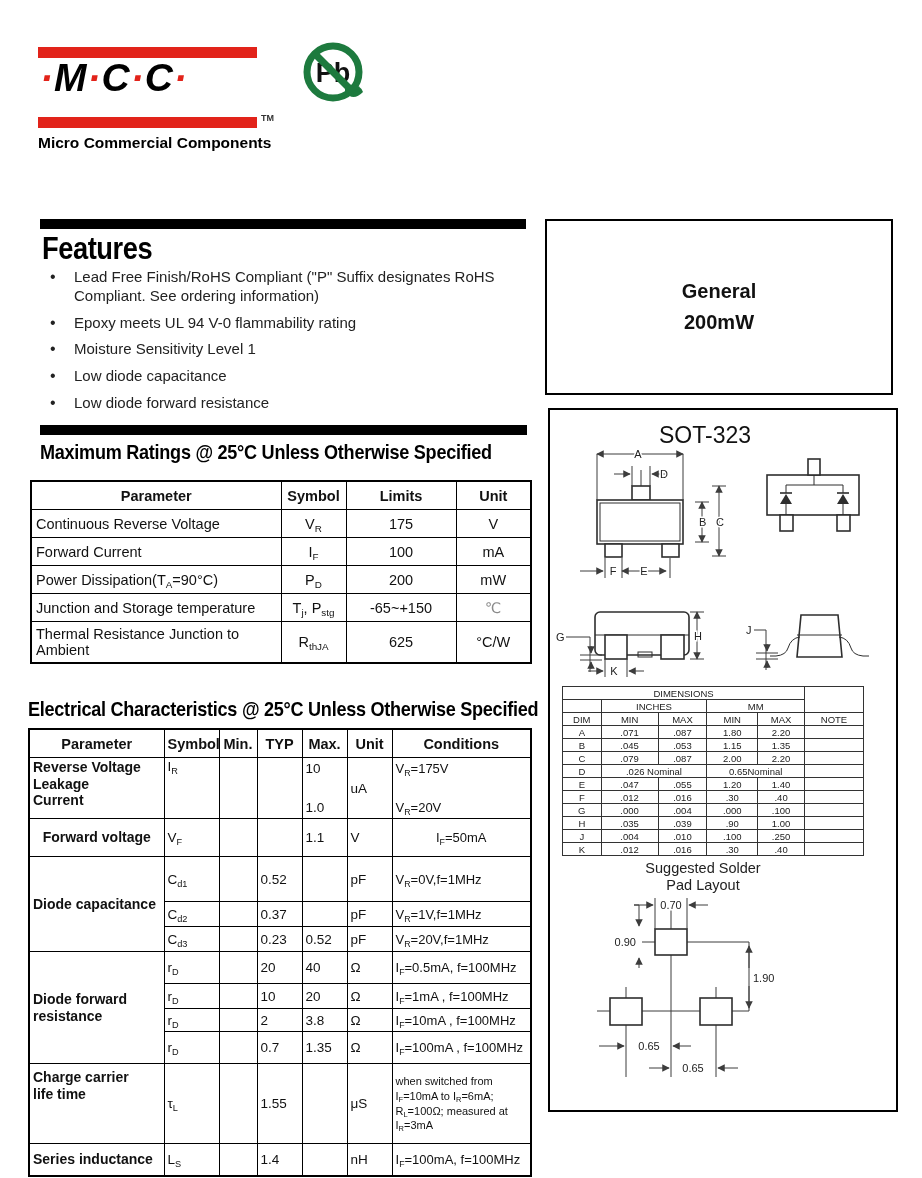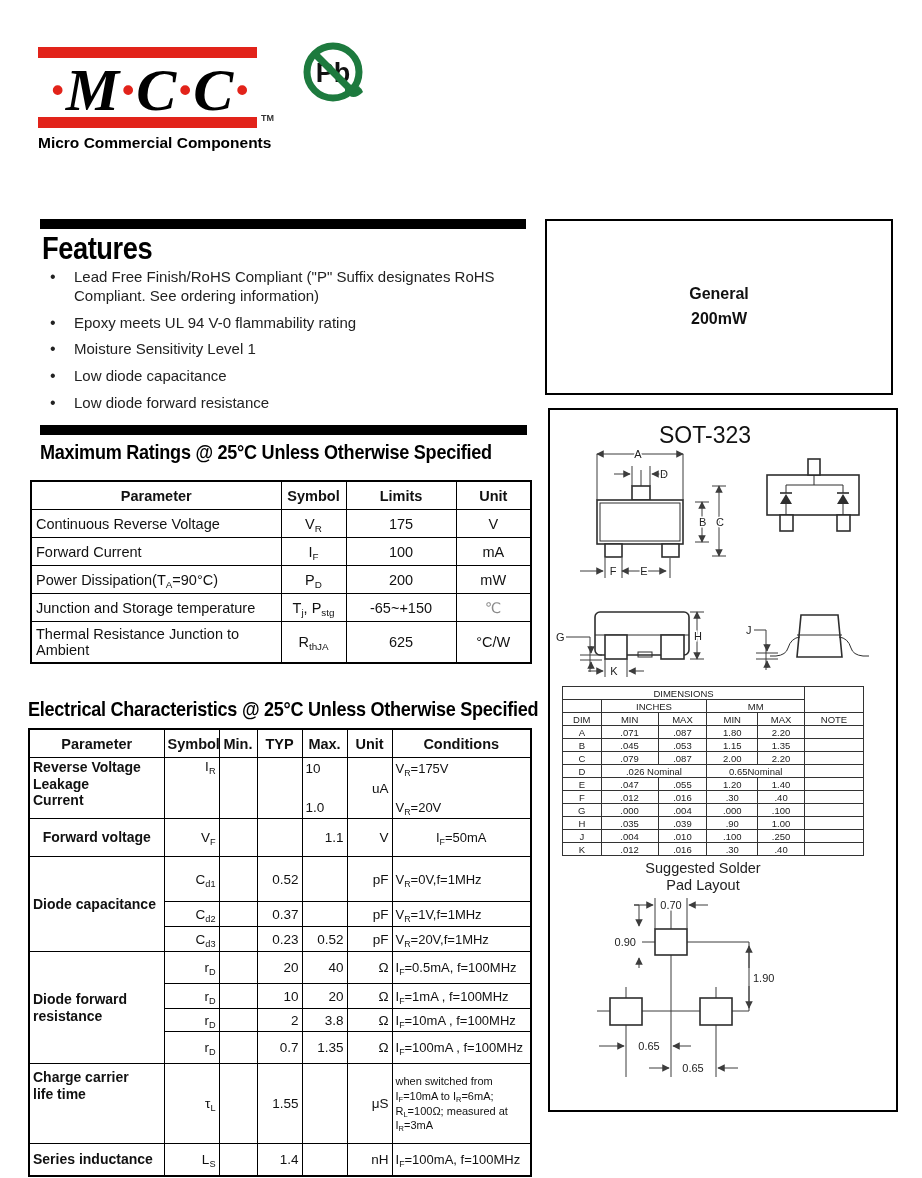--- a/index.html
+++ b/index.html
@@ -3,22 +3,22 @@
 <meta charset="utf-8">
 <style>
   html,body{margin:0;padding:0;background:#fff;}
   #page{position:relative;width:922px;height:1178px;background:#fff;
         font-family:"Liberation Sans","DejaVu Sans",sans-serif;color:#111;overflow:hidden;}
   .abs{position:absolute;}
   sub{font-size:0.68em;line-height:0;vertical-align:-0.3em;}
 
   
   .redbar{position:absolute;background:#e2231a;height:11px;width:219px;left:38px;}
-  .brand{position:absolute;left:40px;top:56px;width:220px;text-align:center;
-         font-weight:bold;font-style:italic;font-size:60px;letter-spacing:1px;color:#000;font-family:Liberation Serif, serif;}
+  .brand{position:absolute;left:40px;top:56px;width:220px;
+         font-weight:bold;font-style:italic;font-size:39px;letter-spacing:1px;color:#000;}
   .brand .rd{color:#e2231a;}
   .tm{position:absolute;left:261px;top:113px;font-size:9px;font-weight:bold;color:#333;}
   .tagline{position:absolute;left:38px;top:134px;font-size:15.5px;font-weight:bold;color:#000;}
 
   
   .hbar{position:absolute;background:#000;height:10px;}
   .big-head{position:absolute;font-weight:bold;color:#000;transform-origin:left center;}
   #features-head{left:42px;top:231px;font-size:31px;transform:scaleX(0.88);letter-spacing:-0.5px;}
   #max-head{left:40px;top:440px;font-size:21px;transform:scaleX(0.86);letter-spacing:-0.3px;}
   #elec-head{left:28px;top:697px;font-size:21px;transform:scaleX(0.86);letter-spacing:-0.3px;}
@@ -35,35 +35,35 @@
   #max-table th{font-weight:bold;text-align:center;height:25px;}
   #max-table td{height:25px;}
   #max-table td.c{text-align:center;}
   #max-table tr.tall td{height:38px;}
   .gray{color:#8a8a8a;}
 
   #elec-table{position:absolute;left:28px;top:728px;width:502px;border:2px solid #000;}
   #elec-table th,#elec-table td{border:1.5px solid #000;font-size:13.5px;padding:1px 3px;vertical-align:middle;}
   #elec-table th{font-weight:bold;text-align:center;height:25px;font-size:14.5px;}
   #elec-table td.param{font-weight:bold;font-size:14px;line-height:1.18;}
-  #elec-table td.c{text-align:right;}
+  #elec-table td.c{text-align:left;}
   #elec-table .stack{display:flex;flex-direction:column;justify-content:space-between;height:54px;padding:2px 0;}
   #elec-table td.cond{font-size:13px;}
   #elec-table td.cond-sm{font-size:11px;line-height:1.35;}
   tr.h61>td{height:58px;} tr.h38>td{height:35px;text-align:center;} tr.h45>td{height:42px;}
   tr.h25>td{height:22px;} tr.h32>td{height:29px;} tr.h23>td{height:20px;}
   tr.h76>td{height:73px;} tr.hind>td{height:29px;}
 
   
   #part-box{position:absolute;left:545px;top:57px;width:338px;height:138px;border:5px solid #000;
             display:flex;align-items:center;justify-content:center;}
   #part-box .t{font-size:32px;font-weight:bold;letter-spacing:0.5px;}
   #gen-box{position:absolute;left:545px;top:219px;width:344px;height:172px;border:2px solid #000;
            display:flex;flex-direction:column;align-items:center;justify-content:center;}
-  #gen-box div{font-size:16px;font-weight:bold;line-height:1.55;text-align:center;}
+  #gen-box div{font-size:20px;font-weight:bold;line-height:1.55;text-align:center;}
   #gen-box .sp{word-spacing:9px;}
 
   #pkg-box{position:absolute;left:548px;top:408px;width:346px;height:700px;border:2px solid #000;}
   #pkg-title{position:absolute;left:0;top:12px;width:310px;text-align:center;font-size:23px;color:#111;}
   #pkg-svg{position:absolute;left:0;top:0;width:346px;height:700px;}
   #pkg-svg text{font-size:11px;fill:#222;paint-order:stroke;stroke:#fff;stroke-width:3px;}
   #pkg-svg .ln{stroke:#3c3c3c;stroke-width:1;fill:none;}
   #pkg-svg .shape{stroke:#2e2e2e;stroke-width:1.6;fill:#fff;}
   #pkg-svg .thin{stroke:#2e2e2e;stroke-width:1;fill:none;}
 

